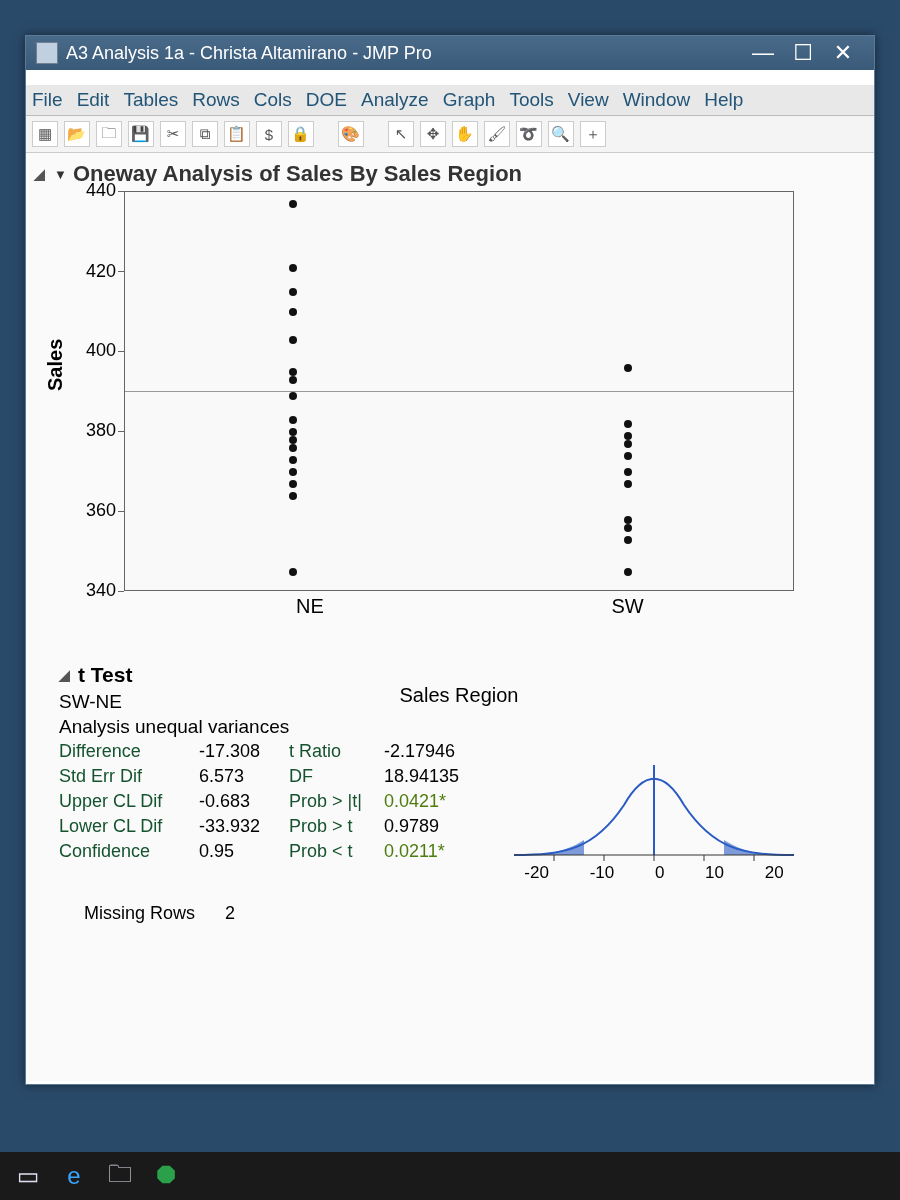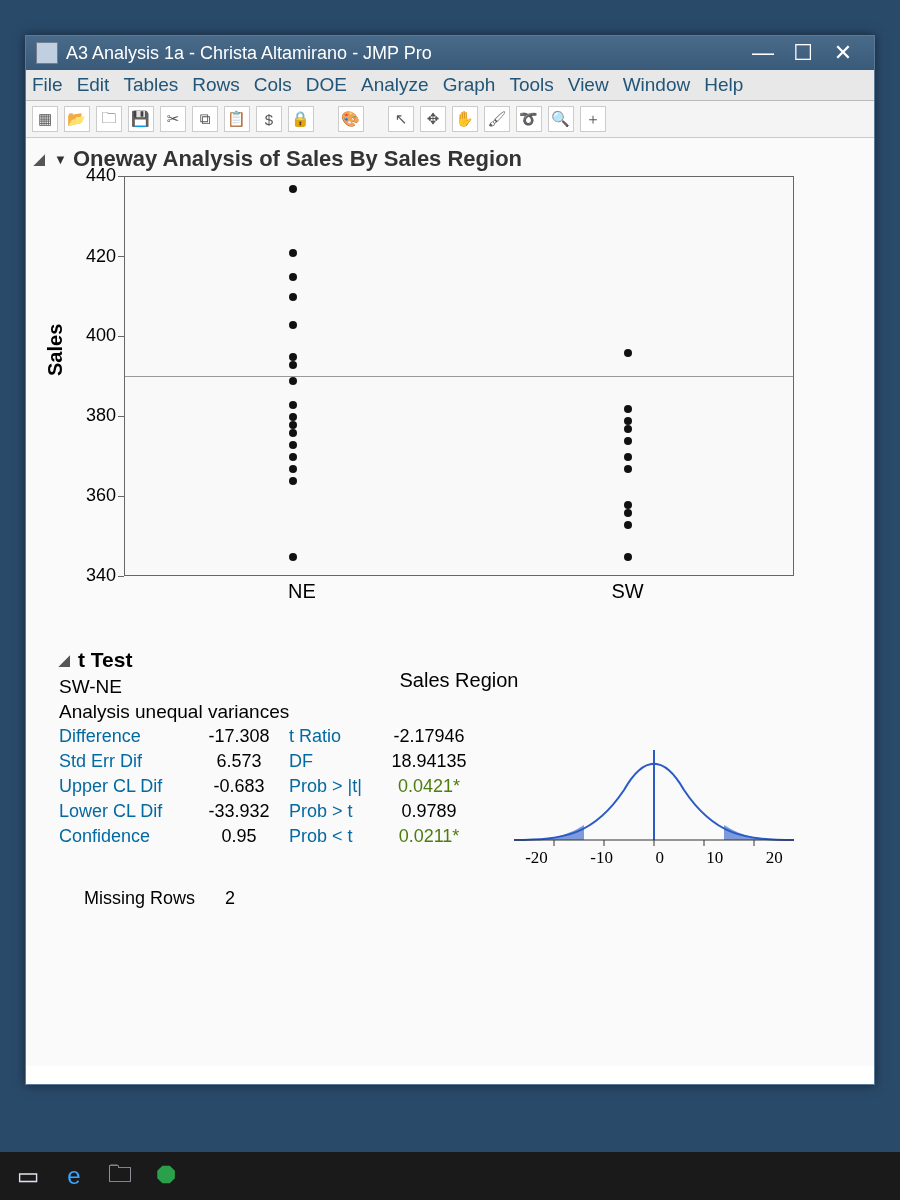--- a/index.html
+++ b/index.html
@@ -45,20 +45,21 @@
   }
   .menubar {
     background: #e8e8e8;
     padding: 4px 6px;
     display: flex;
     flex-wrap: wrap;
     gap: 14px;
     border-bottom: 1px solid #bbb;
     color: #225577;
     font-size: 19px;
+    margin-top: 15px;
   }
   .menubar span { cursor: default; }
   .toolbar {
     background: #f4f4f4;
     border-bottom: 1px solid #ccc;
     padding: 5px 6px;
     display: flex;
     gap: 6px;
     align-items: center;
     font-size: 16px;
@@ -168,22 +169,22 @@
     align-items: flex-start;
     gap: 10px;
   }
   .ttest-table {
     display: grid;
     grid-template-columns: 140px 90px 95px 100px;
     row-gap: 4px;
     font-size: 18px;
     align-items: center;
   }
-  .ttest-table .lab { color: #0369a1; }
-  .ttest-table .num { text-align: center; padding-right: 10px; }
+  .ttest-table .lab { color: #14532d; }
+  .ttest-table .num { text-align: left; padding-right: 10px; }
   .sig { color: #4d7c0f; }
   .dist-plot {
     width: 300px;
     height: 140px;
     position: relative;
     margin-left: 10px;
     margin-top: 4px;
   }
   .missing {
     font-size: 18px;
@@ -265,21 +266,21 @@
     <div class="section-header">
       <span class="disclosure">◢</span>
       <span style="font-size:13px;">▼</span>
       <span>Oneway Analysis of Sales By Sales Region</span>
     </div>
 
     <div class="chart-area">
       <div class="yaxis-title">Sales</div>
       <div class="plot-frame" id="plotframe">
         <div class="xline" style="top:50%;"></div>
-      <div class="xcat" style="left: 177px;">NE</div>
+      <div class="xcat" style="left: 185px;">NE</div>
           <div class="xcat" style="left: 502.5px;">SW</div>
           <div class="dot" style="left: 167.5px; top: 12px;"></div>
           <div class="dot" style="left: 167.5px; top: 76px;"></div>
           <div class="dot" style="left: 167.5px; top: 100px;"></div>
           <div class="dot" style="left: 167.5px; top: 120px;"></div>
           <div class="dot" style="left: 167.5px; top: 148px;"></div>
           <div class="dot" style="left: 167.5px; top: 180px;"></div>
           <div class="dot" style="left: 167.5px; top: 188px;"></div>
           <div class="dot" style="left: 167.5px; top: 204px;"></div>
           <div class="dot" style="left: 167.5px; top: 228px;"></div>
@@ -360,21 +361,21 @@
             <path d="M 10 110 C 40 110, 60 108, 80 95 L 80 110 Z" fill="#2a5bc4" opacity="0.6"></path>
             <path d="M 220 95 C 240 108, 260 110, 290 110 L 290 110 L 220 110 Z" fill="#2a5bc4" opacity="0.6"></path>
             <line x1="150" y1="20" x2="150" y2="110" stroke="#2a5bc4" stroke-width="2"></line>
             <line x1="10" y1="110" x2="290" y2="110" stroke="#333" stroke-width="1"></line>
             <line x1="50" y1="110" x2="50" y2="116" stroke="#333"></line>
             <line x1="100" y1="110" x2="100" y2="116" stroke="#333"></line>
             <line x1="150" y1="110" x2="150" y2="116" stroke="#333"></line>
             <line x1="200" y1="110" x2="200" y2="116" stroke="#333"></line>
             <line x1="250" y1="110" x2="250" y2="116" stroke="#333"></line>
           </svg>
-          <div style="position:absolute; bottom:2px; left:0; right:0; display:flex; justify-content:space-around; font-size:17px;font-family:Liberation Serif, serif;">
+          <div style="position:absolute; bottom:2px; left:0; right:0; display:flex; justify-content:space-around; font-size:17px;">
             <span>-20</span>
             <span>-10</span>
             <span>0</span>
             <span>10</span>
             <span>20</span>
           </div>
         </div>
       </div>
 
       <div class="missing">

